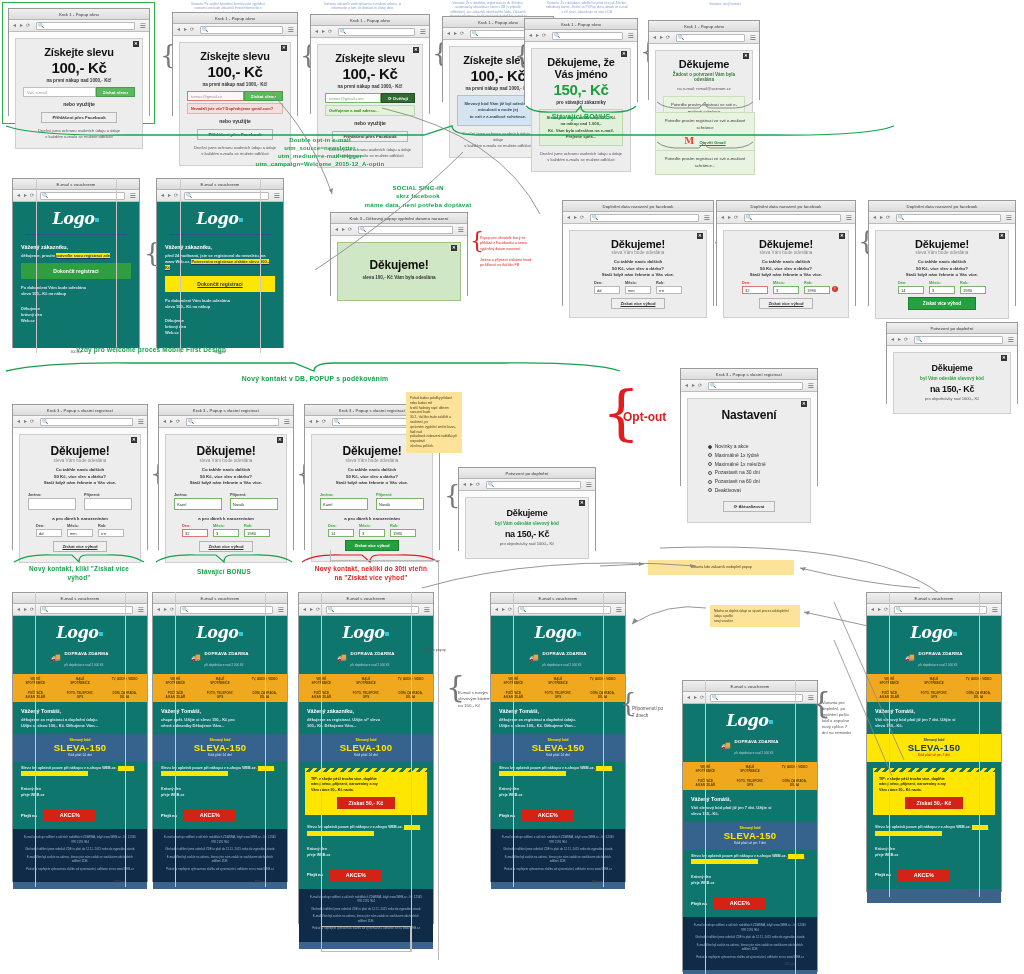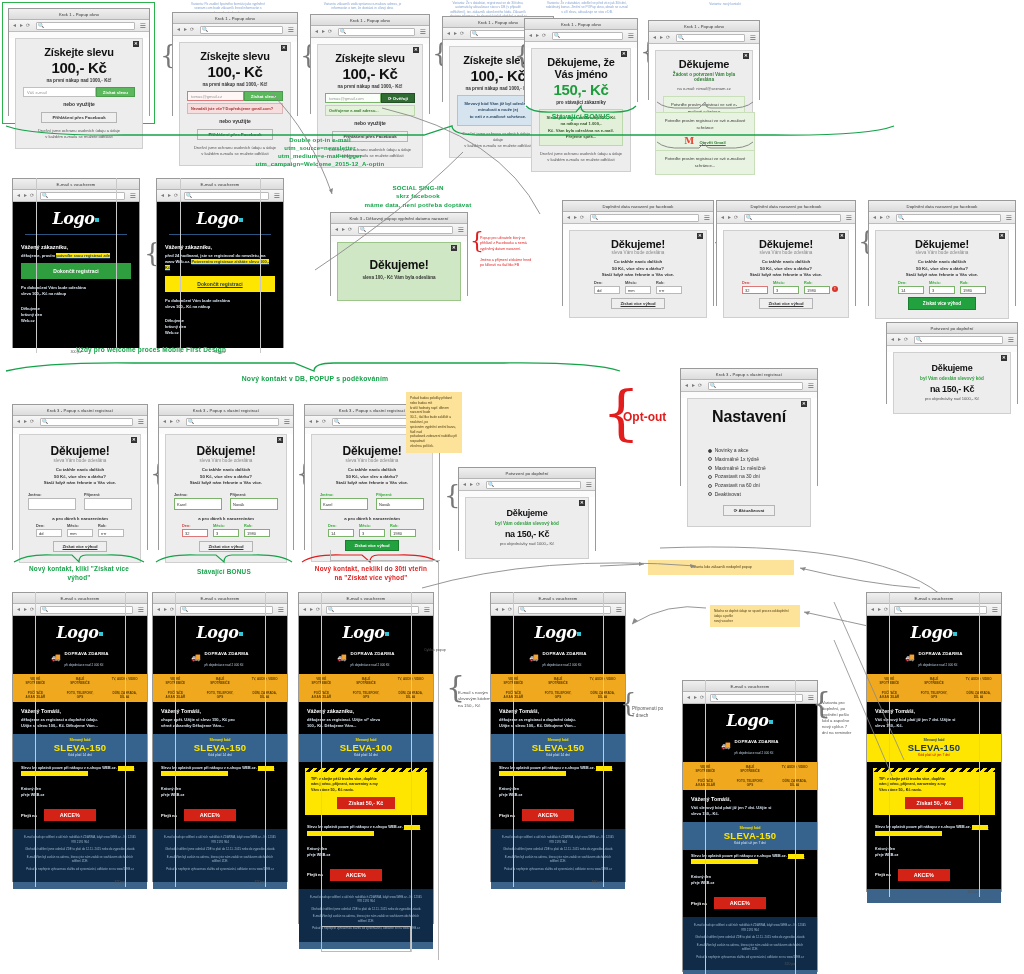--- a/index.html
+++ b/index.html
@@ -119,21 +119,21 @@
               text-decoration:underline; color:#333; }
 
   
   .radiolist { text-align:left; margin:4px auto 0; width:78%; }
   .radiolist div { font-size:5px; color:#333; line-height:1.75; }
   .radiolist .dot { display:inline-block; width:4px; height:4px; border:1px solid #555;
                     border-radius:50%; margin-right:3px; vertical-align:middle; }
   .radiolist .dot.on { background:#333; }
 
   
-  .mail { background:#000000; }
+  .mail { background:#0f766e; }
   .mail .logo {
     text-align:center; padding:7px 0 4px; color:#fff;
     font-family:"DejaVu Serif", serif; font-style:italic; font-weight:bold;
     font-size:16px; letter-spacing:-.5px;
   }
   .mail .logo .dotm { display:inline-block; width:4px; height:4px; background:#31c7d6; margin-left:1px; vertical-align:middle; }
   .ship { display:flex; align-items:center; justify-content:center; gap:3px; padding-bottom:6px; }
   .ship .truck { font-size:8px; color:#cfe0ee; }
   .ship .t1 { font-size:4.4px; font-weight:bold; color:#fff; letter-spacing:.2px; }
   .ship .t2 { font-size:3.1px; color:#b9cee0; }
@@ -801,21 +801,21 @@
     <div class="win-bar">
       <span class="navdot">◄</span>
       <span class="navdot">►</span>
       <span class="navdot">⟳</span>
       <div class="urlbar"></div>
       <span class="hamb">☰</span>
     </div>
     <div class="win-body" style="height:94px;">
       <div class="popup" style="padding:8px 8px 10px;">
         <div class="popup-x">✕</div>
-        <div class="pp-h1" style="font-size:16px;margin-bottom:20px;">Nastavení</div>
+        <div class="pp-h1" style="font-size:12px;margin-bottom:20px;">Nastavení</div>
         <div class="radiolist">
           <div><span class="dot on"></span><span>Novinky a akce</span></div>
           <div><span class="dot"></span><span>Maximálně 1x týdně</span></div>
           <div><span class="dot"></span><span>Maximálně 1x měsíčně</span></div>
           <div><span class="dot"></span><span>Pozastavit na 30 dní</span></div>
           <div><span class="dot"></span><span>Pozastavit na 60 dní</span></div>
           <div><span class="dot"></span><span>Deaktivovat</span></div>
         </div>
         <div class="btn-ghost" style="margin-top:6px;"><span>⟳</span> <span>Aktualizovat</span></div>
       </div>

